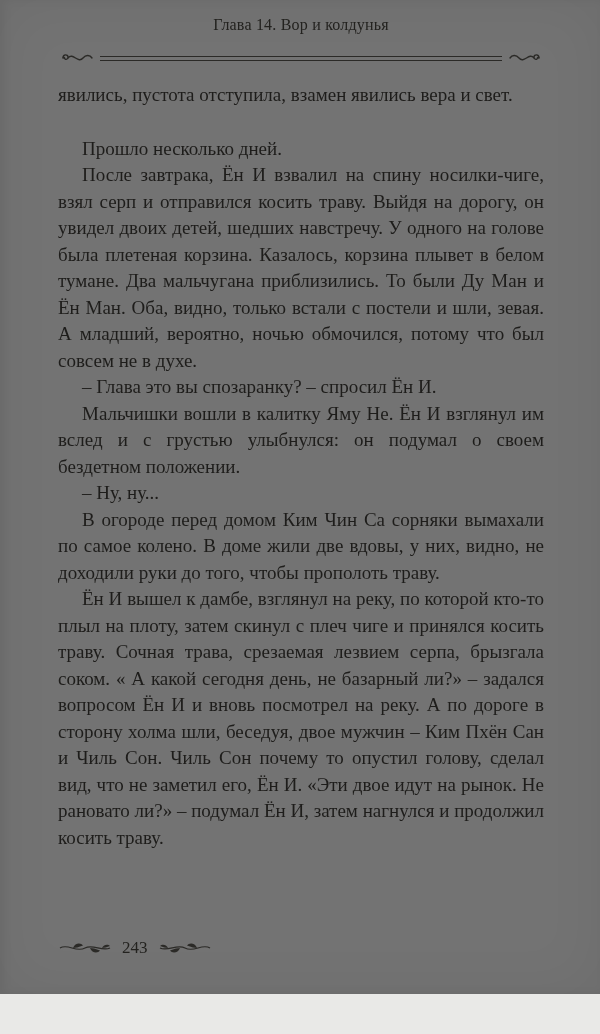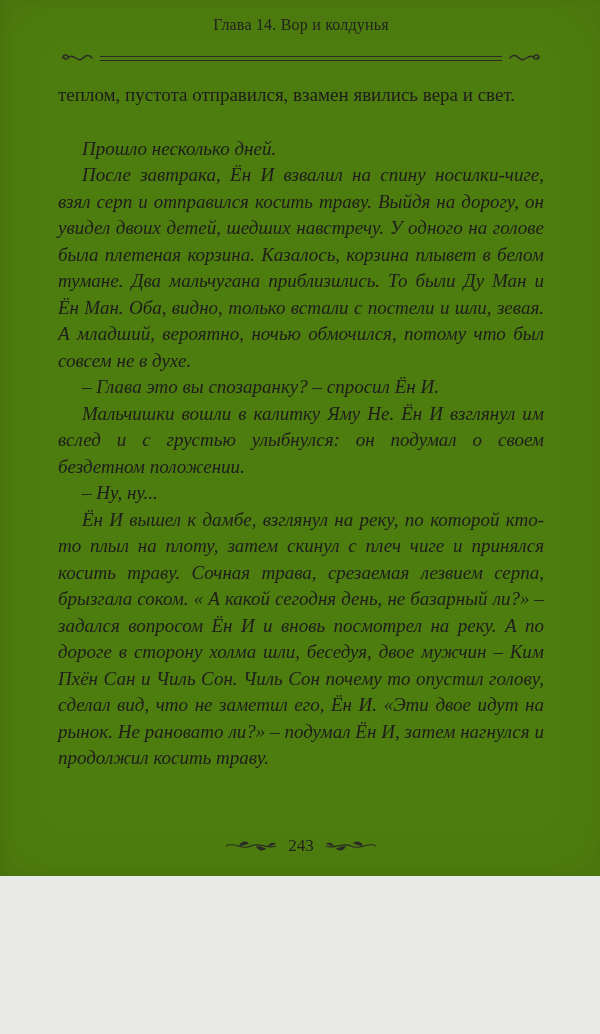--- a/index.html
+++ b/index.html
@@ -3,26 +3,26 @@
 <meta charset="utf-8">
 <style>
   html, body {
     margin: 0;
     padding: 0;
     background: #e9e9e7;
   }
   .page {
     position: relative;
     width: 600px;
-    height: 876px;
+    height: 994px;
     margin: 0 auto;
-    background: #4d7c0f;
+    background: #737373;
     box-shadow: inset 0 0 60px rgba(0,0,0,0.05), inset 4px 0 10px rgba(0,0,0,0.05);
     box-sizing: border-box;
-    padding: 16px 56px 20px 58px;
+    padding: 16px 56px 36px 58px;
     display: flex;
     flex-direction: column;
     font-family: "Liberation Serif", "DejaVu Serif", serif;
     color: #1e1d1b;
     overflow: hidden;
   }
   .running-head {
     text-align: center;
     font-size: 16px;
     letter-spacing: 0.2px;
@@ -44,27 +44,26 @@
   .orn { display: inline-flex; align-items: center; }
   .orn.flip { transform: scaleX(-1); }
   .body-text {
     font-size: 19px;
     line-height: 26.5px;
     text-align: justify;
   }
   .body-text p {
     margin: 0;
   }
-  .body-text p.indent { text-indent: 24px; font-style: italic; }
+  .body-text p.indent { text-indent: 24px; }
   .body-text p.space { margin-top: 27px; }
   .footer {
     margin-top: auto;
     display: flex;
     align-items: center;
-    justify-content: center;
     gap: 10px;
     font-size: 17px;
     color: #23221f;
   }
 </style>
 </head>
 <body>
 
 <div class="page">
 
@@ -80,26 +79,27 @@
     <span class="rule"></span>
     <span class="orn flip">
       <svg width="34" height="16" viewBox="0 0 34 16" aria-hidden="true">
         <path d="M3 8 C3 4 8 4 8 7.2 C8 10 4.5 10 4.5 7.8 M8 8 C13 2 18 14 23 8 C26 4.5 30 5 32 8" fill="none" stroke="#2b2a27" stroke-width="1.4" stroke-linecap="round"></path>
         <circle cx="3.6" cy="7.6" r="1" fill="#2b2a27"></circle>
       </svg>
     </span>
   </div>
 
   <div class="body-text">
-    <p class="noindent">теплом, пустота отправился, взамен явились вера и свет.</p>
+    <p class="noindent">явились, пустота отступила, взамен явились вера и свет.</p>
     <p class="indent space">Прошло несколько дней.</p>
     <p class="indent">После завтрака, Ён И взвалил на спину носилки-чиге, взял серп и отправился косить траву. Выйдя на дорогу, он увидел двоих детей, шедших навстречу. У одного на голове была плетеная корзина. Казалось, корзина плывет в белом тумане. Два мальчугана приблизились. То были Ду Ман и Ён Ман. Оба, видно, только встали с постели и шли, зевая. А младший, вероятно, ночью обмочился, потому что был совсем не в духе.</p>
     <p class="indent">– Глава это вы спозаранку? – спросил Ён И.</p>
     <p class="indent">Мальчишки вошли в калитку Яму Не. Ён И взглянул им вслед и с грустью улыбнулся: он подумал о своем бездетном положении.</p>
     <p class="indent">– Ну, ну...</p>
+    <p class="indent">В огороде перед домом Ким Чин Са сорняки вымахали по самое колено. В доме жили две вдовы, у них, видно, не доходили руки до того, чтобы прополоть траву.</p>
     <p class="indent">Ён И вышел к дамбе, взглянул на реку, по которой кто-то плыл на плоту, затем скинул с плеч чиге и принялся косить траву. Сочная трава, срезаемая лезвием серпа, брызгала соком. « А какой сегодня день, не базарный ли?» – задался вопросом Ён И и вновь посмотрел на реку. А по дороге в сторону холма шли, беседуя, двое мужчин – Ким Пхён Сан и Чиль Сон. Чиль Сон почему то опустил голову, сделал вид, что не заметил его, Ён И. «Эти двое идут на рынок. Не рановато ли?» – подумал Ён И, затем нагнулся и продолжил косить траву.</p>
   </div>
 
   <div class="footer">
     <span class="orn">
       <svg width="54" height="18" viewBox="0 0 54 18" aria-hidden="true">
         <path d="M2 9 C10 4 18 14 27 9 C35 4.5 44 13 52 9" fill="none" stroke="#2b2a27" stroke-width="1.2"></path>
         <path d="M15 9 C17 3.5 23 3.5 25 6.5 C21 8.2 17 9 15 9 Z" fill="#2b2a27"></path>
         <path d="M32 9 C34 14.5 40 14.5 42 11.5 C38 9.8 34 9 32 9 Z" fill="#2b2a27"></path>
         <path d="M44 9 C46 5 50 5 52 7 C49 8.3 46 9 44 9 Z" fill="#2b2a27"></path>

